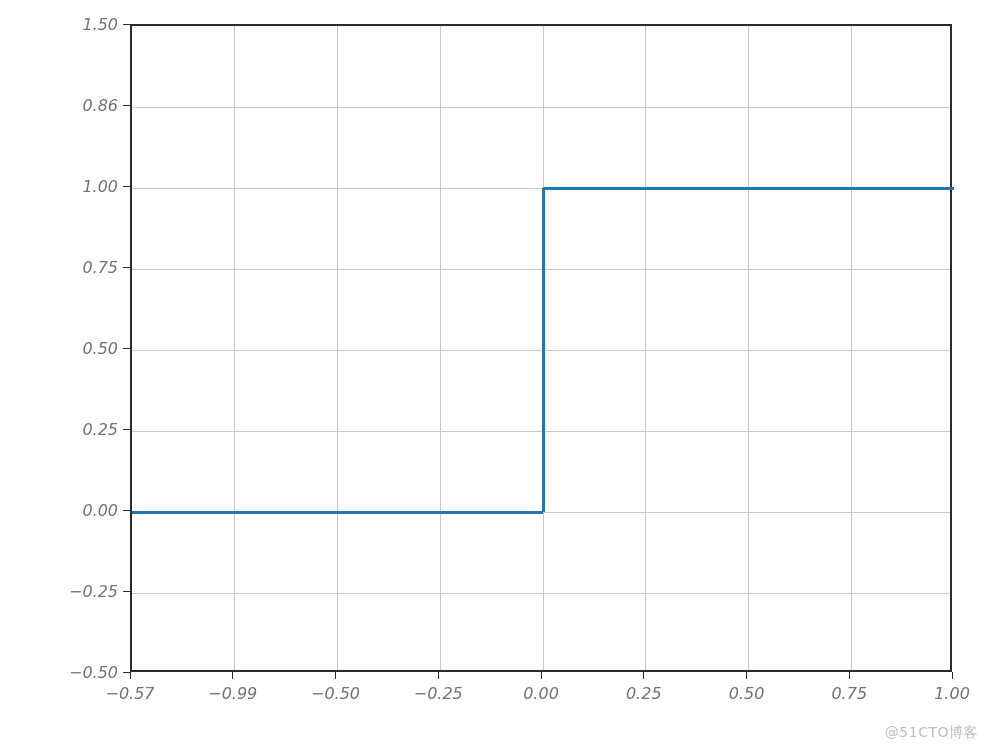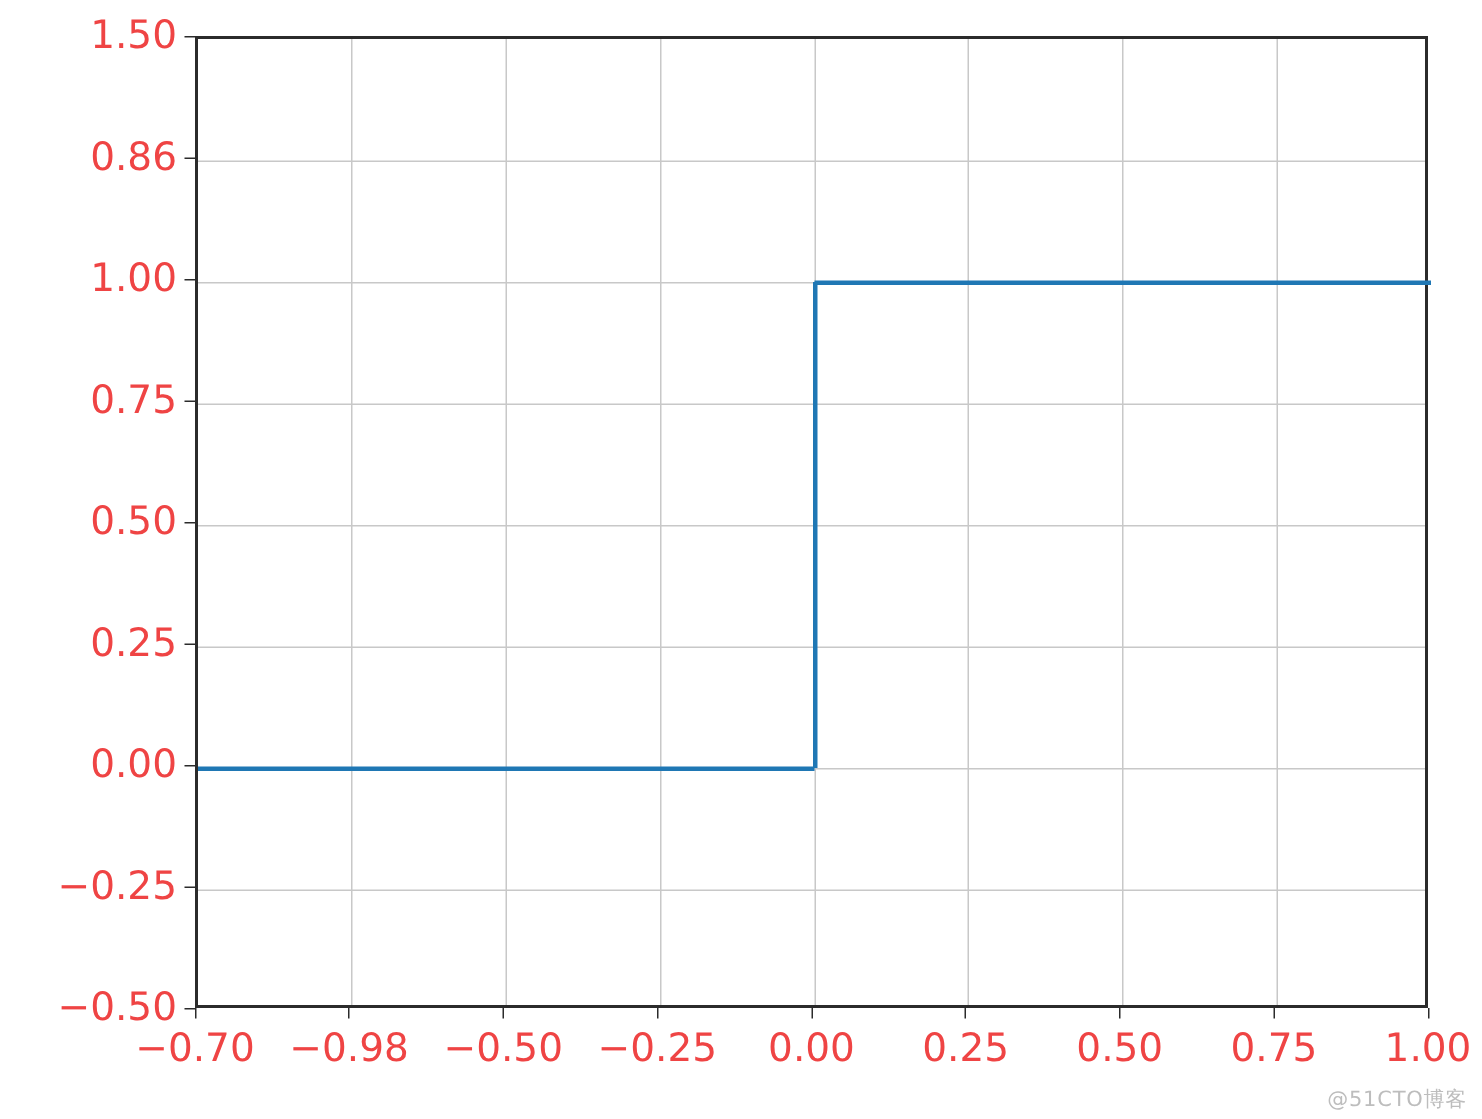--- a/index.html
+++ b/index.html
@@ -29,24 +29,25 @@
   }
   .gridline-v { width: 1px; top: 0; bottom: 0; }
   .gridline-h { height: 1px; left: 0; right: 0; }
 
   .tick { position: absolute; background: #2b2b2b; }
   .tick-x { width: 1px; height: 7px; }
   .tick-y { height: 1px; width: 7px; }
 
   .ticklabel {
     position: absolute;
-    font-size: 26px;
-    color: #ef4444;
+    font-size: 16px;
+    color: #737373;
     white-space: nowrap;
     font-variant-numeric: lining-nums;
+    font-style: italic;
   }
   .ticklabel-x { transform: translateX(-50%); }
   .ticklabel-y { transform: translateY(-50%); text-align: right; }
 
   .step-seg {
     position: absolute;
     background: #1f77b4;
   }
 
   .watermark {
@@ -79,23 +80,23 @@
       <div class="gridline-h" style="top: 242.5px;"></div>
       <div class="gridline-h" style="top: 161.5px;"></div>
       <div class="gridline-h" style="top: 80.5px;"></div>
       <div class="step-seg" style="background: rgb(31, 119, 180); left: 0px; top: 484.5px; width: 411px; height: 3px;"></div>
       <div class="step-seg" style="background: rgb(31, 119, 180); left: 409.5px; top: 162px; width: 3px; height: 324px;"></div>
       <div class="step-seg" style="background: rgb(31, 119, 180); left: 411px; top: 160.5px; width: 411px; height: 3px;"></div>
     </div>
 
   <div class="watermark">@51CTO博客</div>
 <div class="tick tick-x" style="left: 129.5px; top: 672px;"></div>
-    <div class="ticklabel ticklabel-x" style="left: 130px; top: 684px;">−0.70</div>
+    <div class="ticklabel ticklabel-x" style="left: 130px; top: 684px;">−0.57</div>
     <div class="tick tick-x" style="left: 232.25px; top: 672px;"></div>
-    <div class="ticklabel ticklabel-x" style="left: 232.75px; top: 684px;">−0.98</div>
+    <div class="ticklabel ticklabel-x" style="left: 232.75px; top: 684px;">−0.99</div>
     <div class="tick tick-x" style="left: 335px; top: 672px;"></div>
     <div class="ticklabel ticklabel-x" style="left: 335.5px; top: 684px;">−0.50</div>
     <div class="tick tick-x" style="left: 437.75px; top: 672px;"></div>
     <div class="ticklabel ticklabel-x" style="left: 438.25px; top: 684px;">−0.25</div>
     <div class="tick tick-x" style="left: 540.5px; top: 672px;"></div>
     <div class="ticklabel ticklabel-x" style="left: 541px; top: 684px;">0.00</div>
     <div class="tick tick-x" style="left: 643.25px; top: 672px;"></div>
     <div class="ticklabel ticklabel-x" style="left: 643.75px; top: 684px;">0.25</div>
     <div class="tick tick-x" style="left: 746px; top: 672px;"></div>
     <div class="ticklabel ticklabel-x" style="left: 746.5px; top: 684px;">0.50</div>

